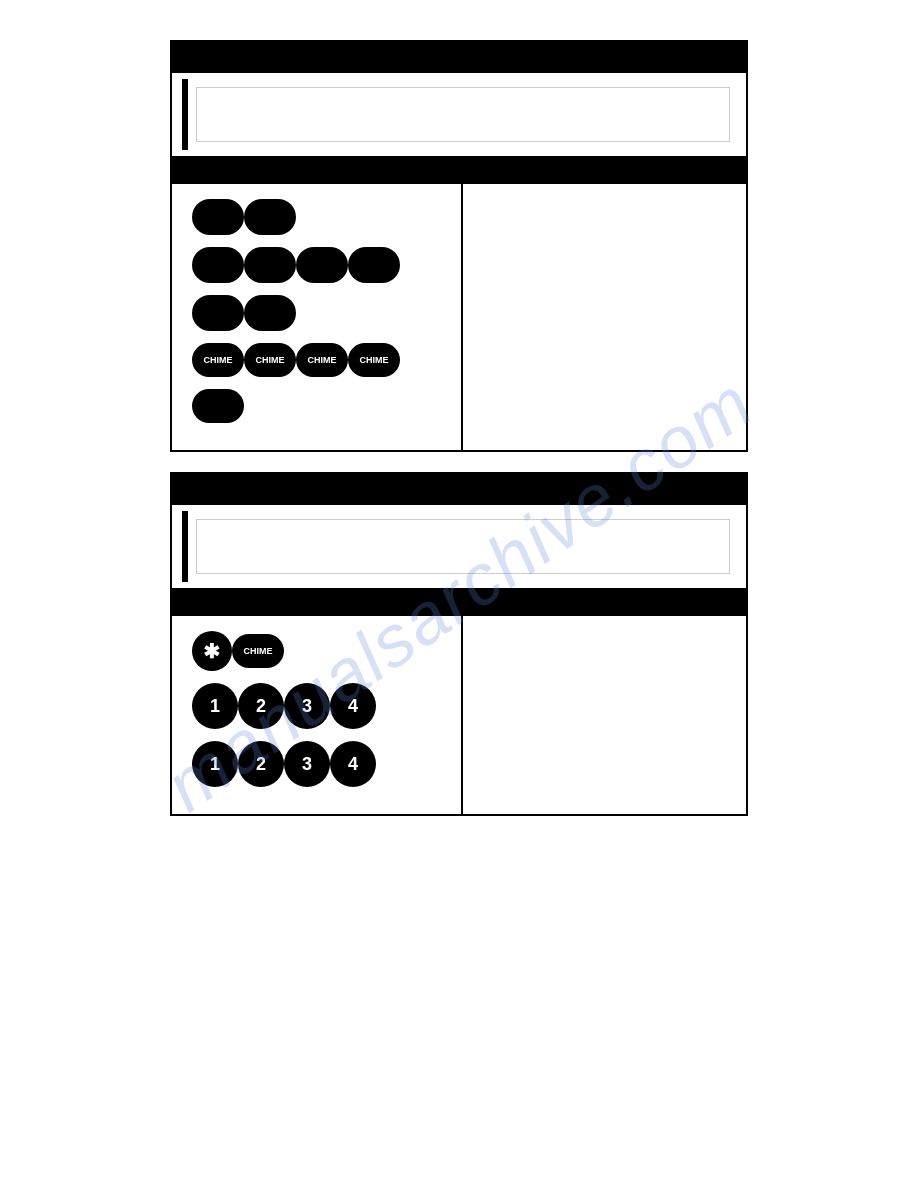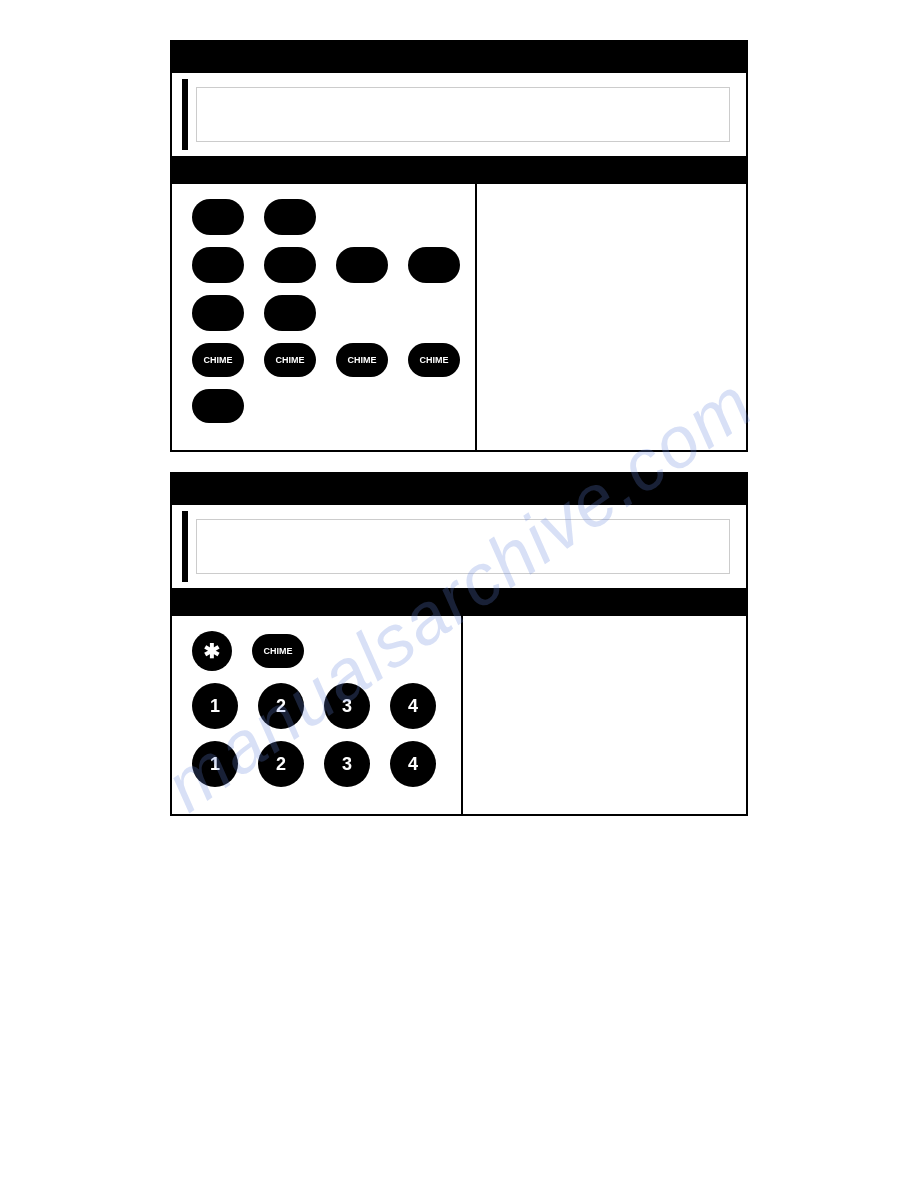--- a/index.html
+++ b/index.html
@@ -86,21 +86,21 @@
     }
 
     .card-body-right {
       flex: 1;
       padding: 15px;
     }
 
     
     .button-group {
       display: flex;
-      gap: 20px;
+      gap: 0;
       align-items: center;
       margin-bottom: 12px;
     }
 
     .oval-btn {
       display: inline-flex;
       align-items: center;
       justify-content: center;
       background: #000;
       color: #fff;

